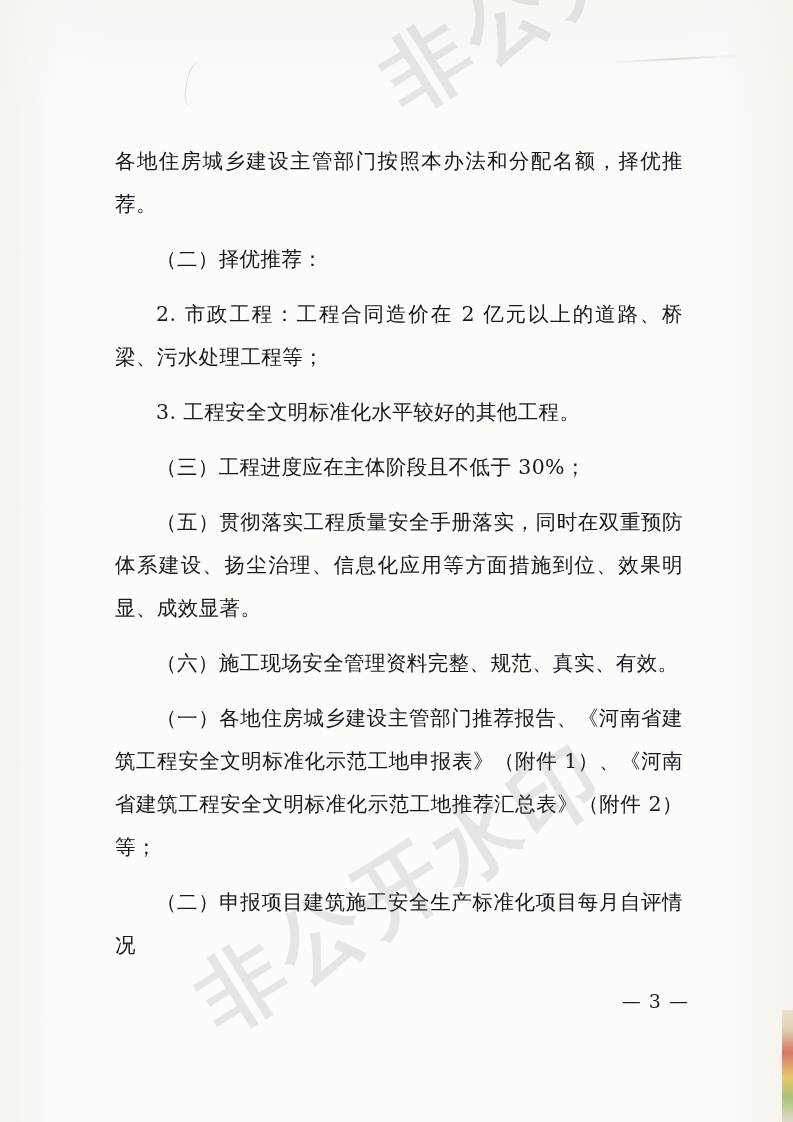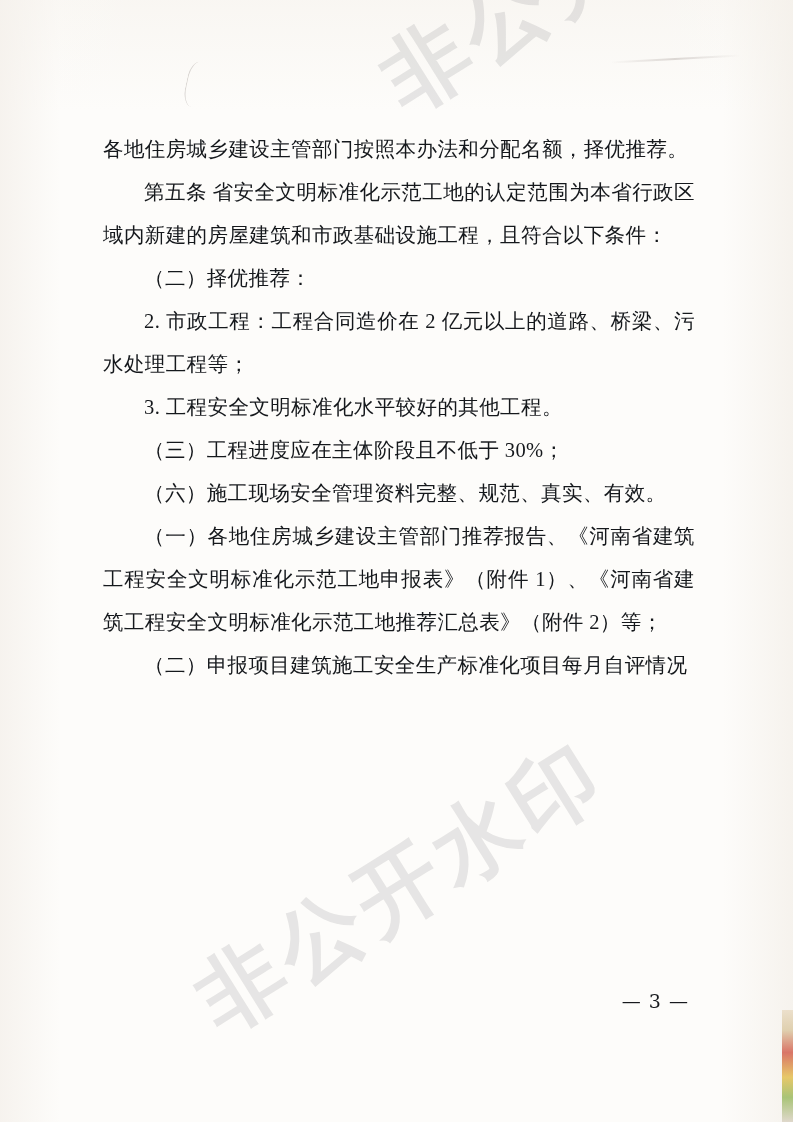--- a/index.html
+++ b/index.html
@@ -58,23 +58,22 @@
     width: 592px;
     color: #15181c;
   }
 
   .p {
     font-size: 20.5px;
     line-height: 43px;
     letter-spacing: 0.4px;
     text-align: justify;
     text-justify: inter-ideograph;
-    margin: 0;
+    margin: 12px;
     white-space: pre-wrap;
-    font-family: Liberation Serif, serif;
   }
   .indent { text-indent: 41px; }
   .noindent { text-indent: 0; }
 
   
   #page-number {
     position: absolute;
     right: 104px;
     top: 990px;
     font-size: 19px;
@@ -141,25 +140,25 @@
 </head>
 <body>
 
 <div id="page">
   <div id="paper-tint"></div>
   <div id="stroke-mark"></div>
   <div id="stroke-mark2"></div>
 
   <div id="text-block">
     <p class="p noindent">各地住房城乡建设主管部门按照本办法和分配名额，择优推荐。</p>
-    <p class="p indent">第五条 省安全文明标准化示范工地的认定范围为本省行政区域内新建的房屋建筑和市政基础设施工程，且符合以下条件：</p>
     <p class="p indent">（二）择优推荐：</p>
     <p class="p indent">2. 市政工程：工程合同造价在 2 亿元以上的道路、桥梁、污水处理工程等；</p>
     <p class="p indent">3. 工程安全文明标准化水平较好的其他工程。</p>
     <p class="p indent">（三）工程进度应在主体阶段且不低于 30%；</p>
+    <p class="p indent">（五）贯彻落实工程质量安全手册落实，同时在双重预防体系建设、扬尘治理、信息化应用等方面措施到位、效果明显、成效显著。</p>
     <p class="p indent">（六）施工现场安全管理资料完整、规范、真实、有效。</p>
     <p class="p indent">（一）各地住房城乡建设主管部门推荐报告、《河南省建筑工程安全文明标准化示范工地申报表》（附件 1）、《河南省建筑工程安全文明标准化示范工地推荐汇总表》（附件 2）等；</p>
     <p class="p indent">（二）申报项目建筑施工安全生产标准化项目每月自评情况</p>
   </div>
 
   <div id="page-number">— 3 —</div>
 
   <div id="watermark">
     <div class="wm" id="wm1">非公开水印</div>
     <div class="wm" id="wm2">非公开水印</div>

